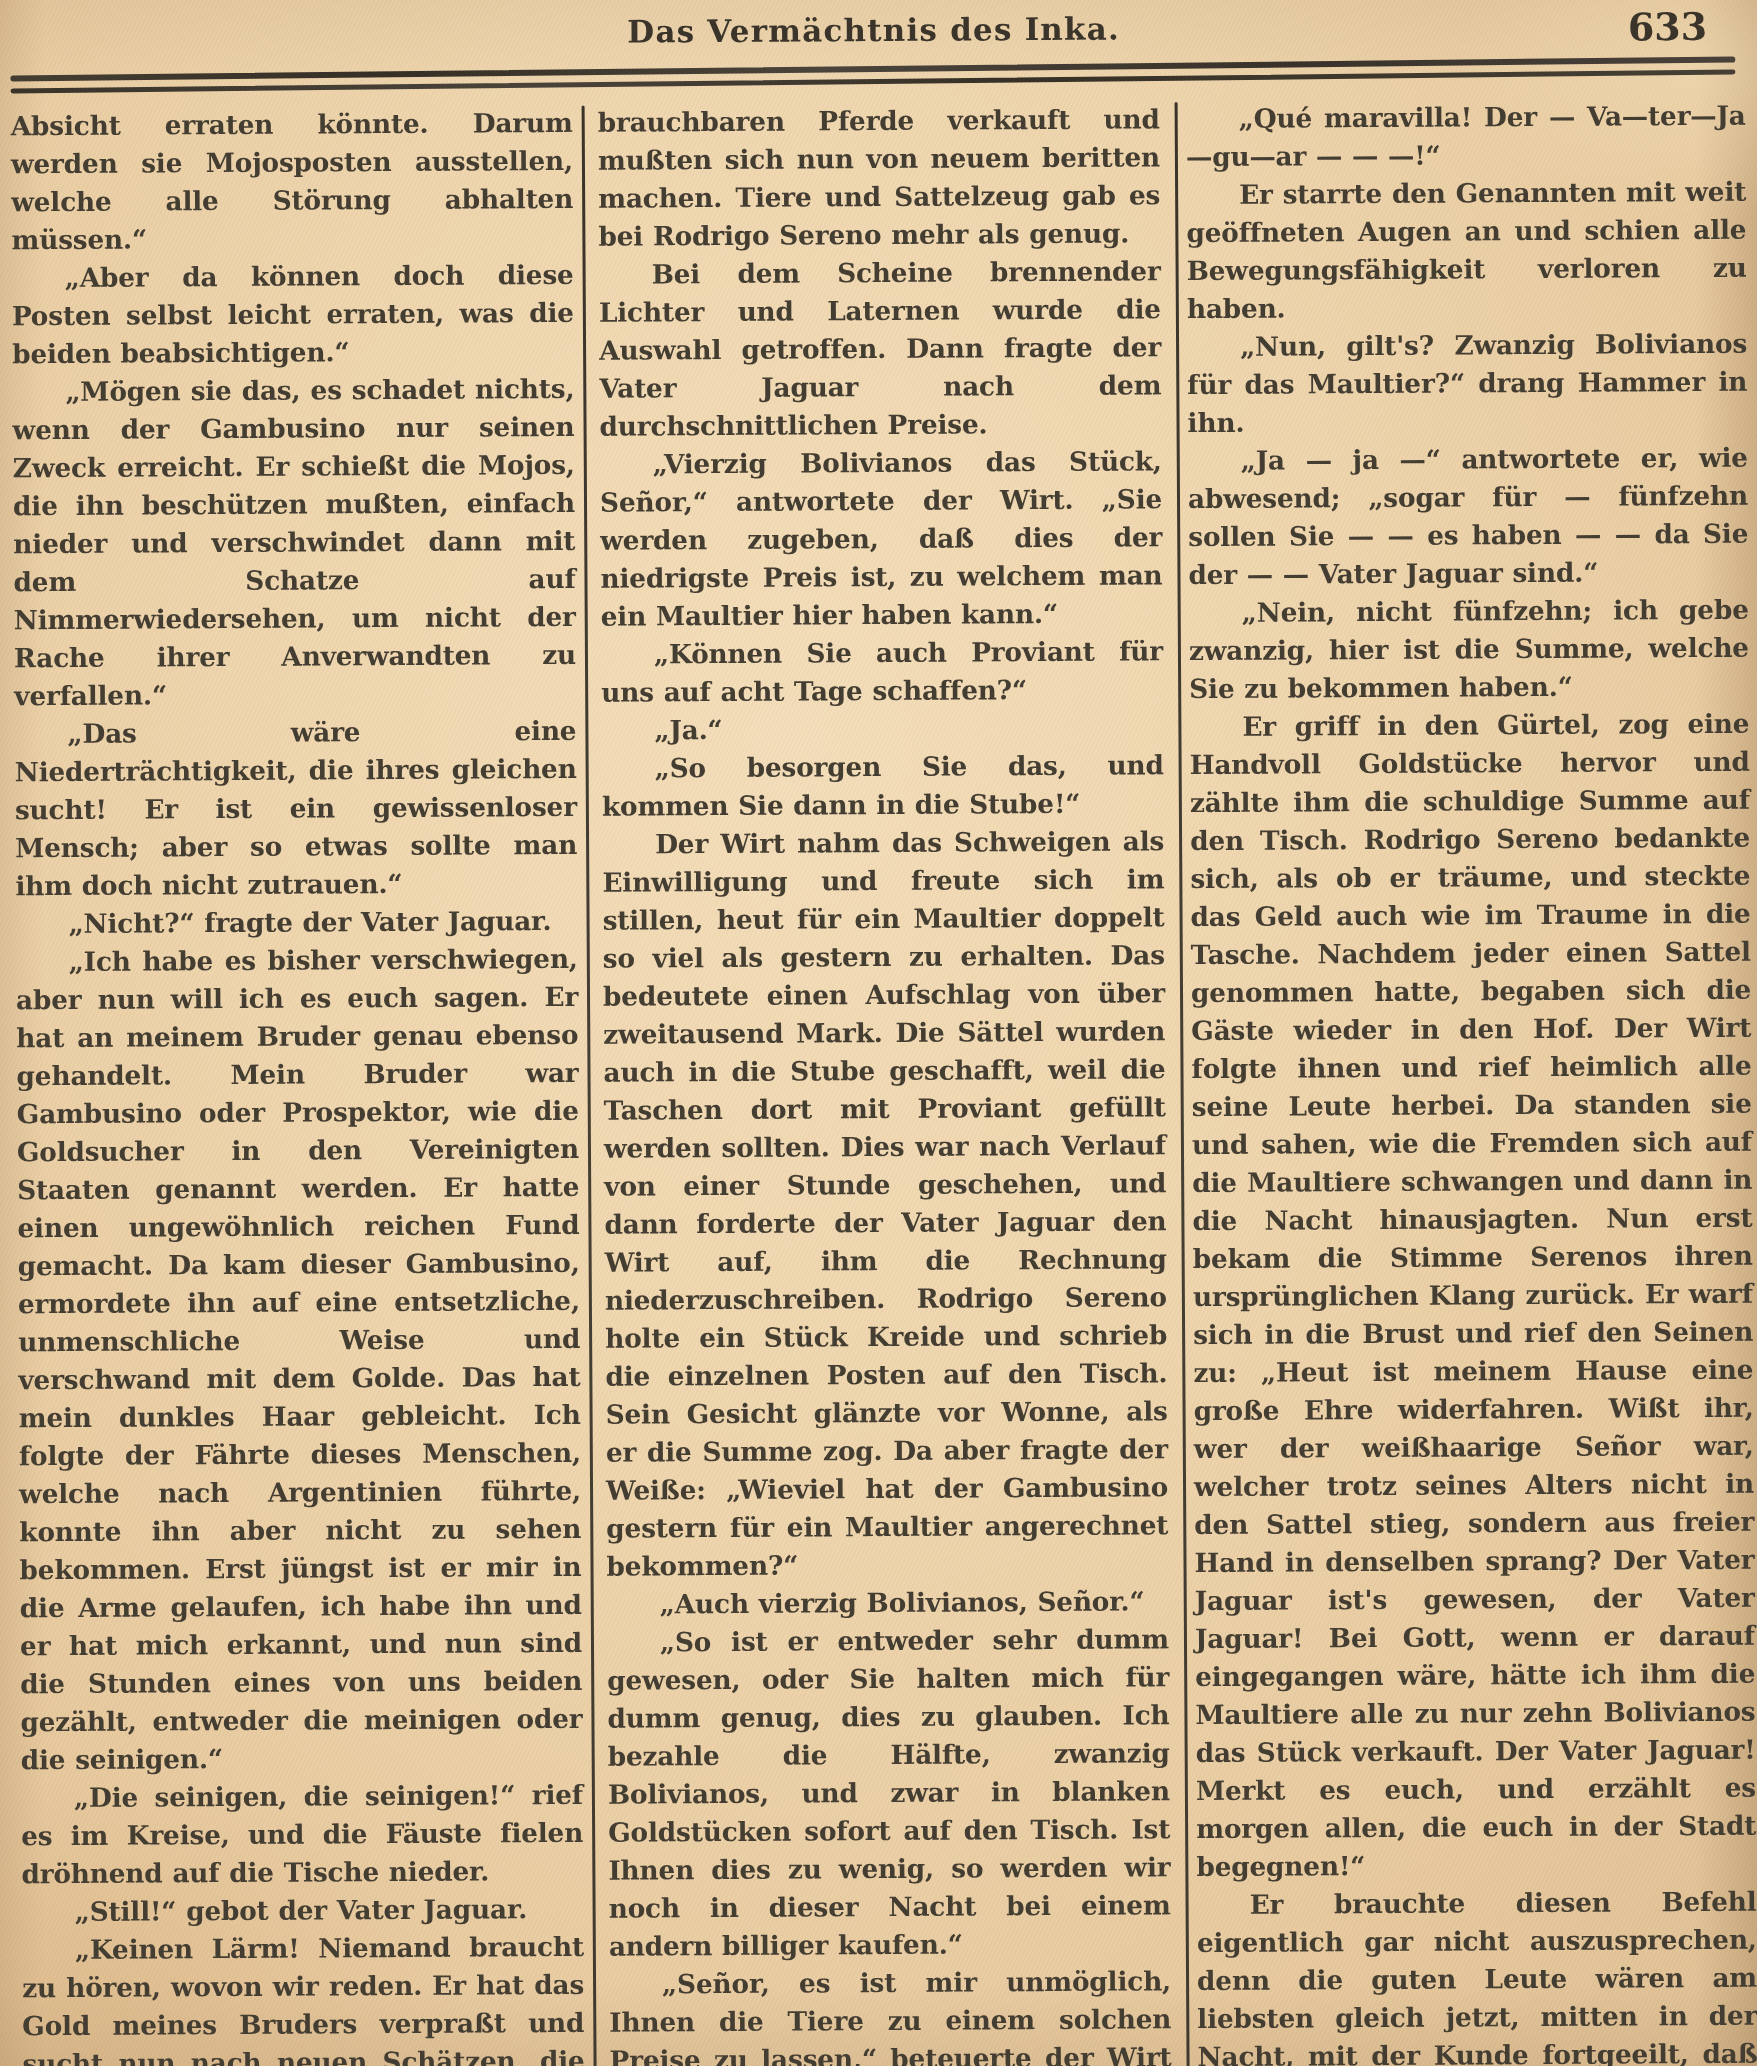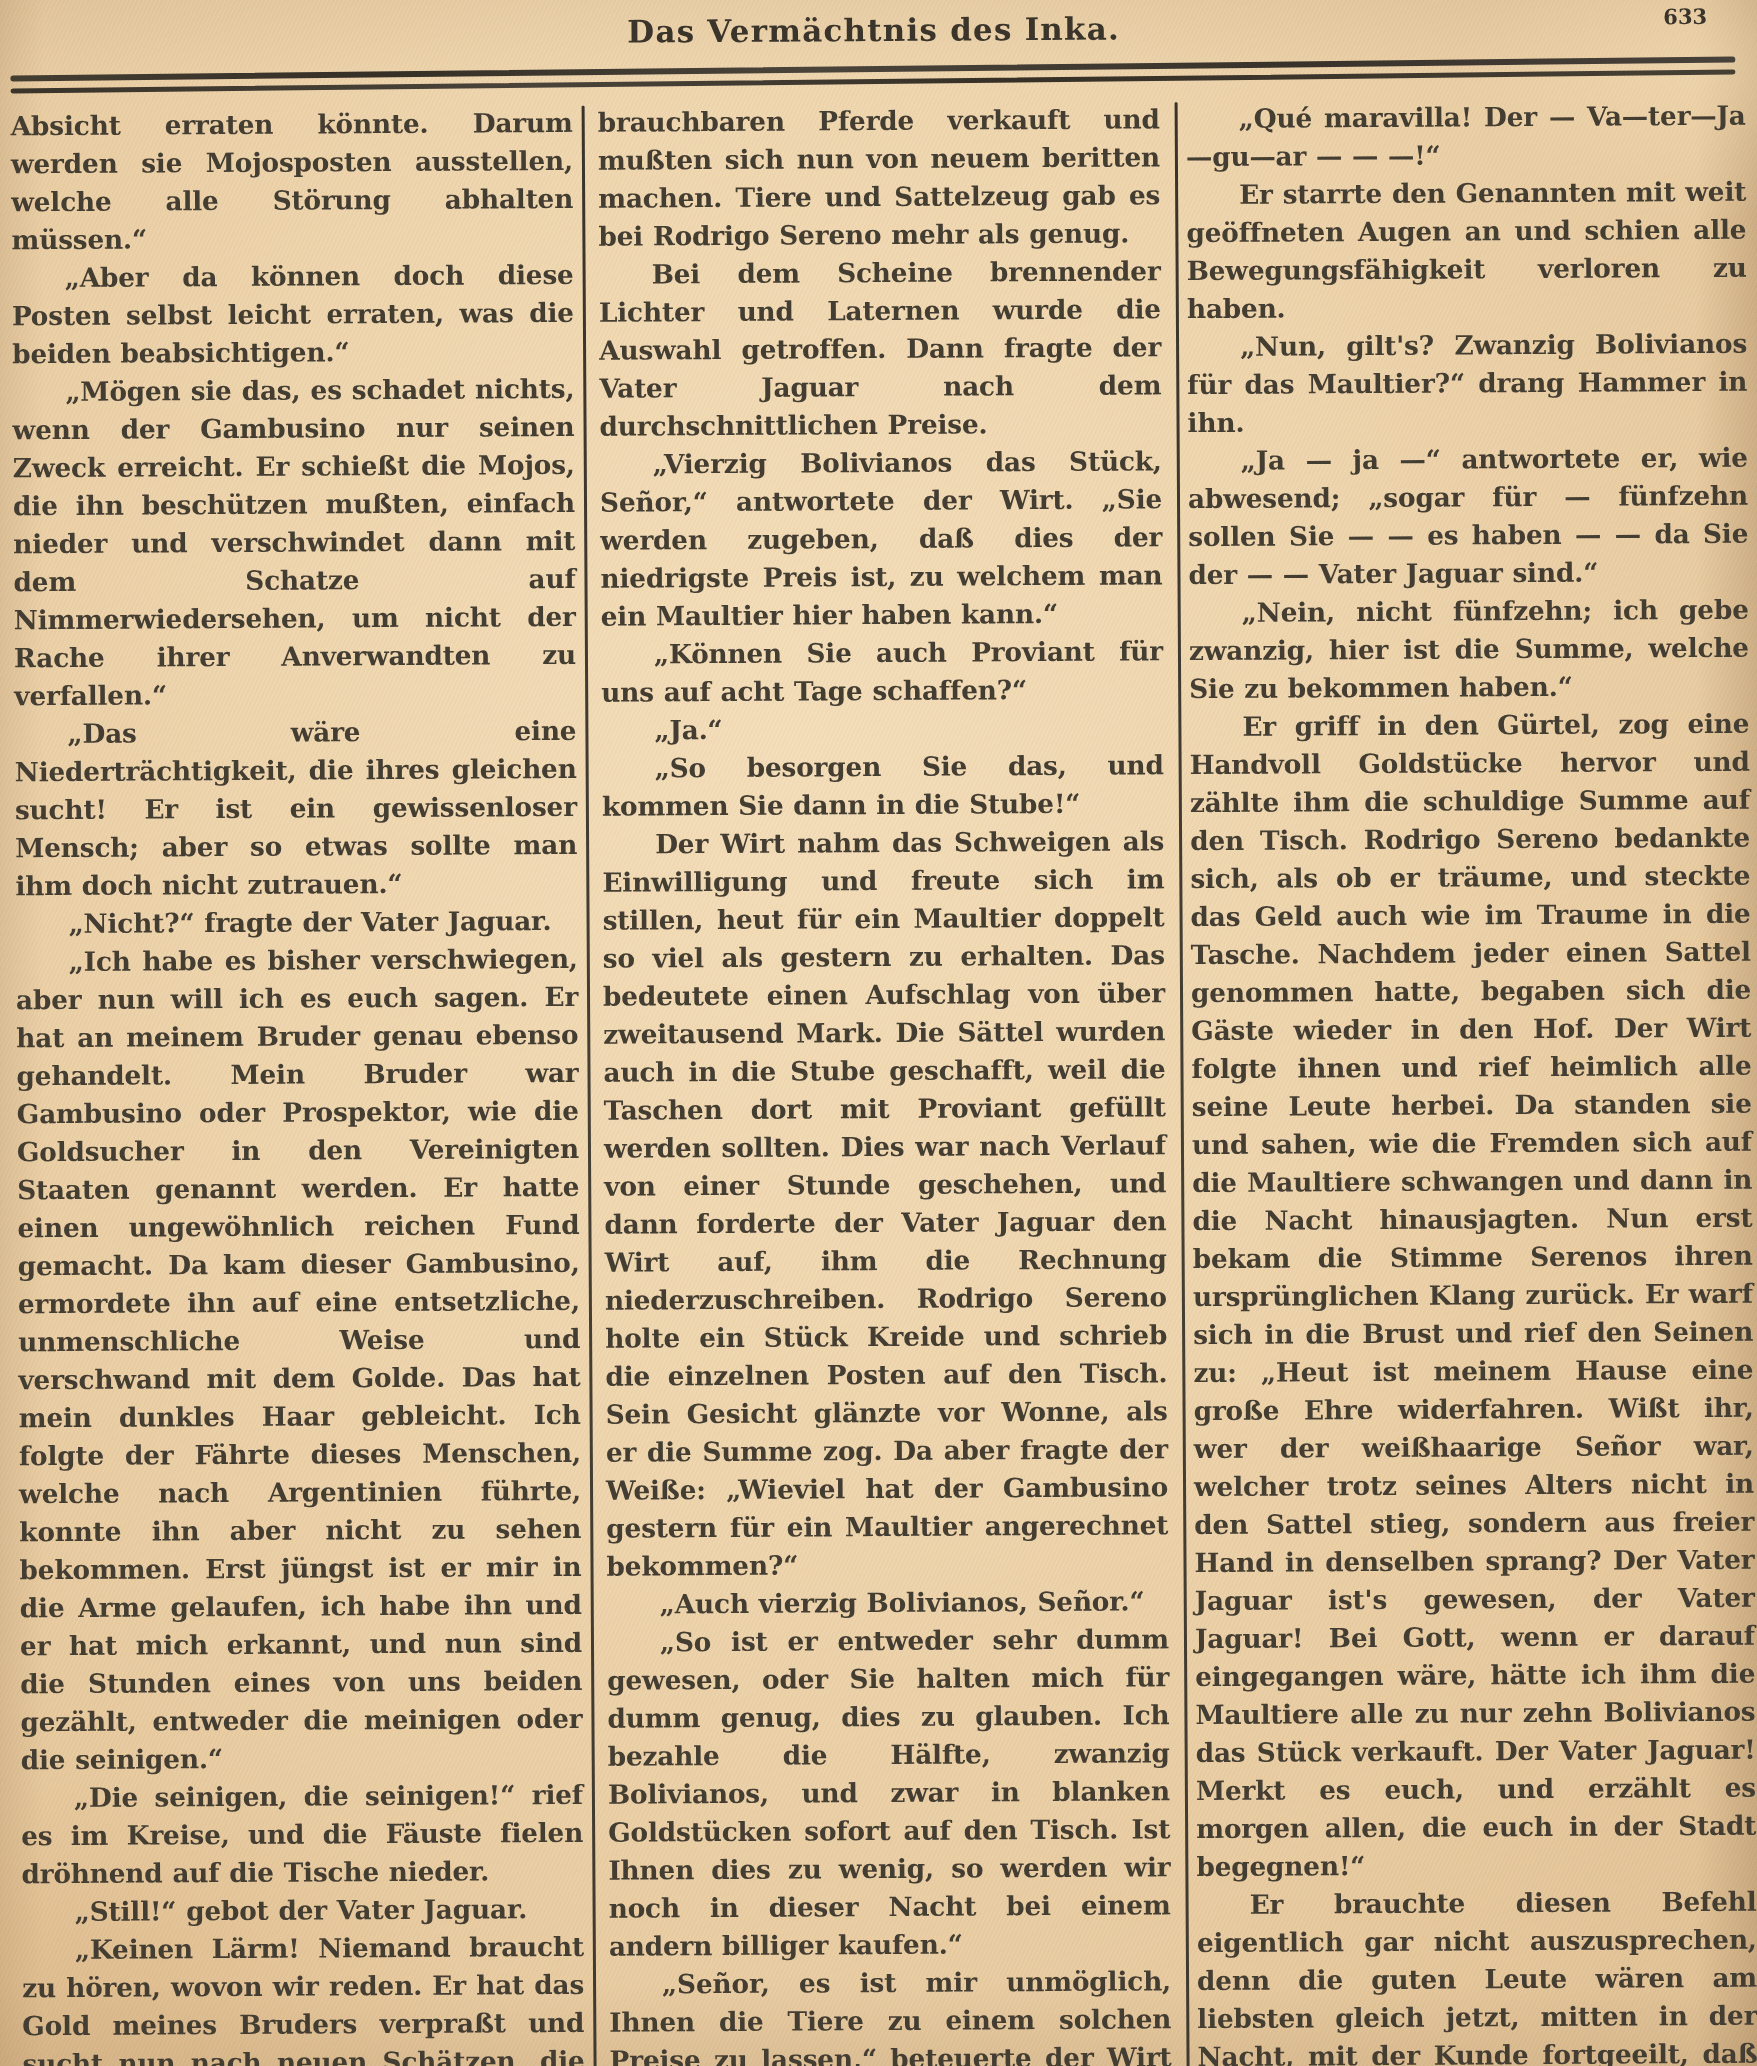--- a/index.html
+++ b/index.html
@@ -29,21 +29,21 @@
     position: absolute; top: 12.4px; left: 0; right: 0;
     text-align: center;
     font-weight: bold;
     font-size: 31px;
     letter-spacing: 1.2px;
     color: #3a342a;
   }
   .page-number {
     position: absolute; top: 9px; right: 45px;
     font-weight: bold;
-    font-size: 21px;
+    font-size: 38px;
     color: #3a342a;
     text-align: right;
   }
   .header-rule {
     position: absolute; left: 14.5px; right: 17.4px; top: 66px;
     transform: rotate(-0.28deg);
   }
   .header-rule .bar-top {
     height: 5.8px; border-radius: 2.9px;
     background: linear-gradient(90deg, #433d32 0%, #352f26 22%, #4a443a 47%, #38322a 74%, #49423a 100%);

